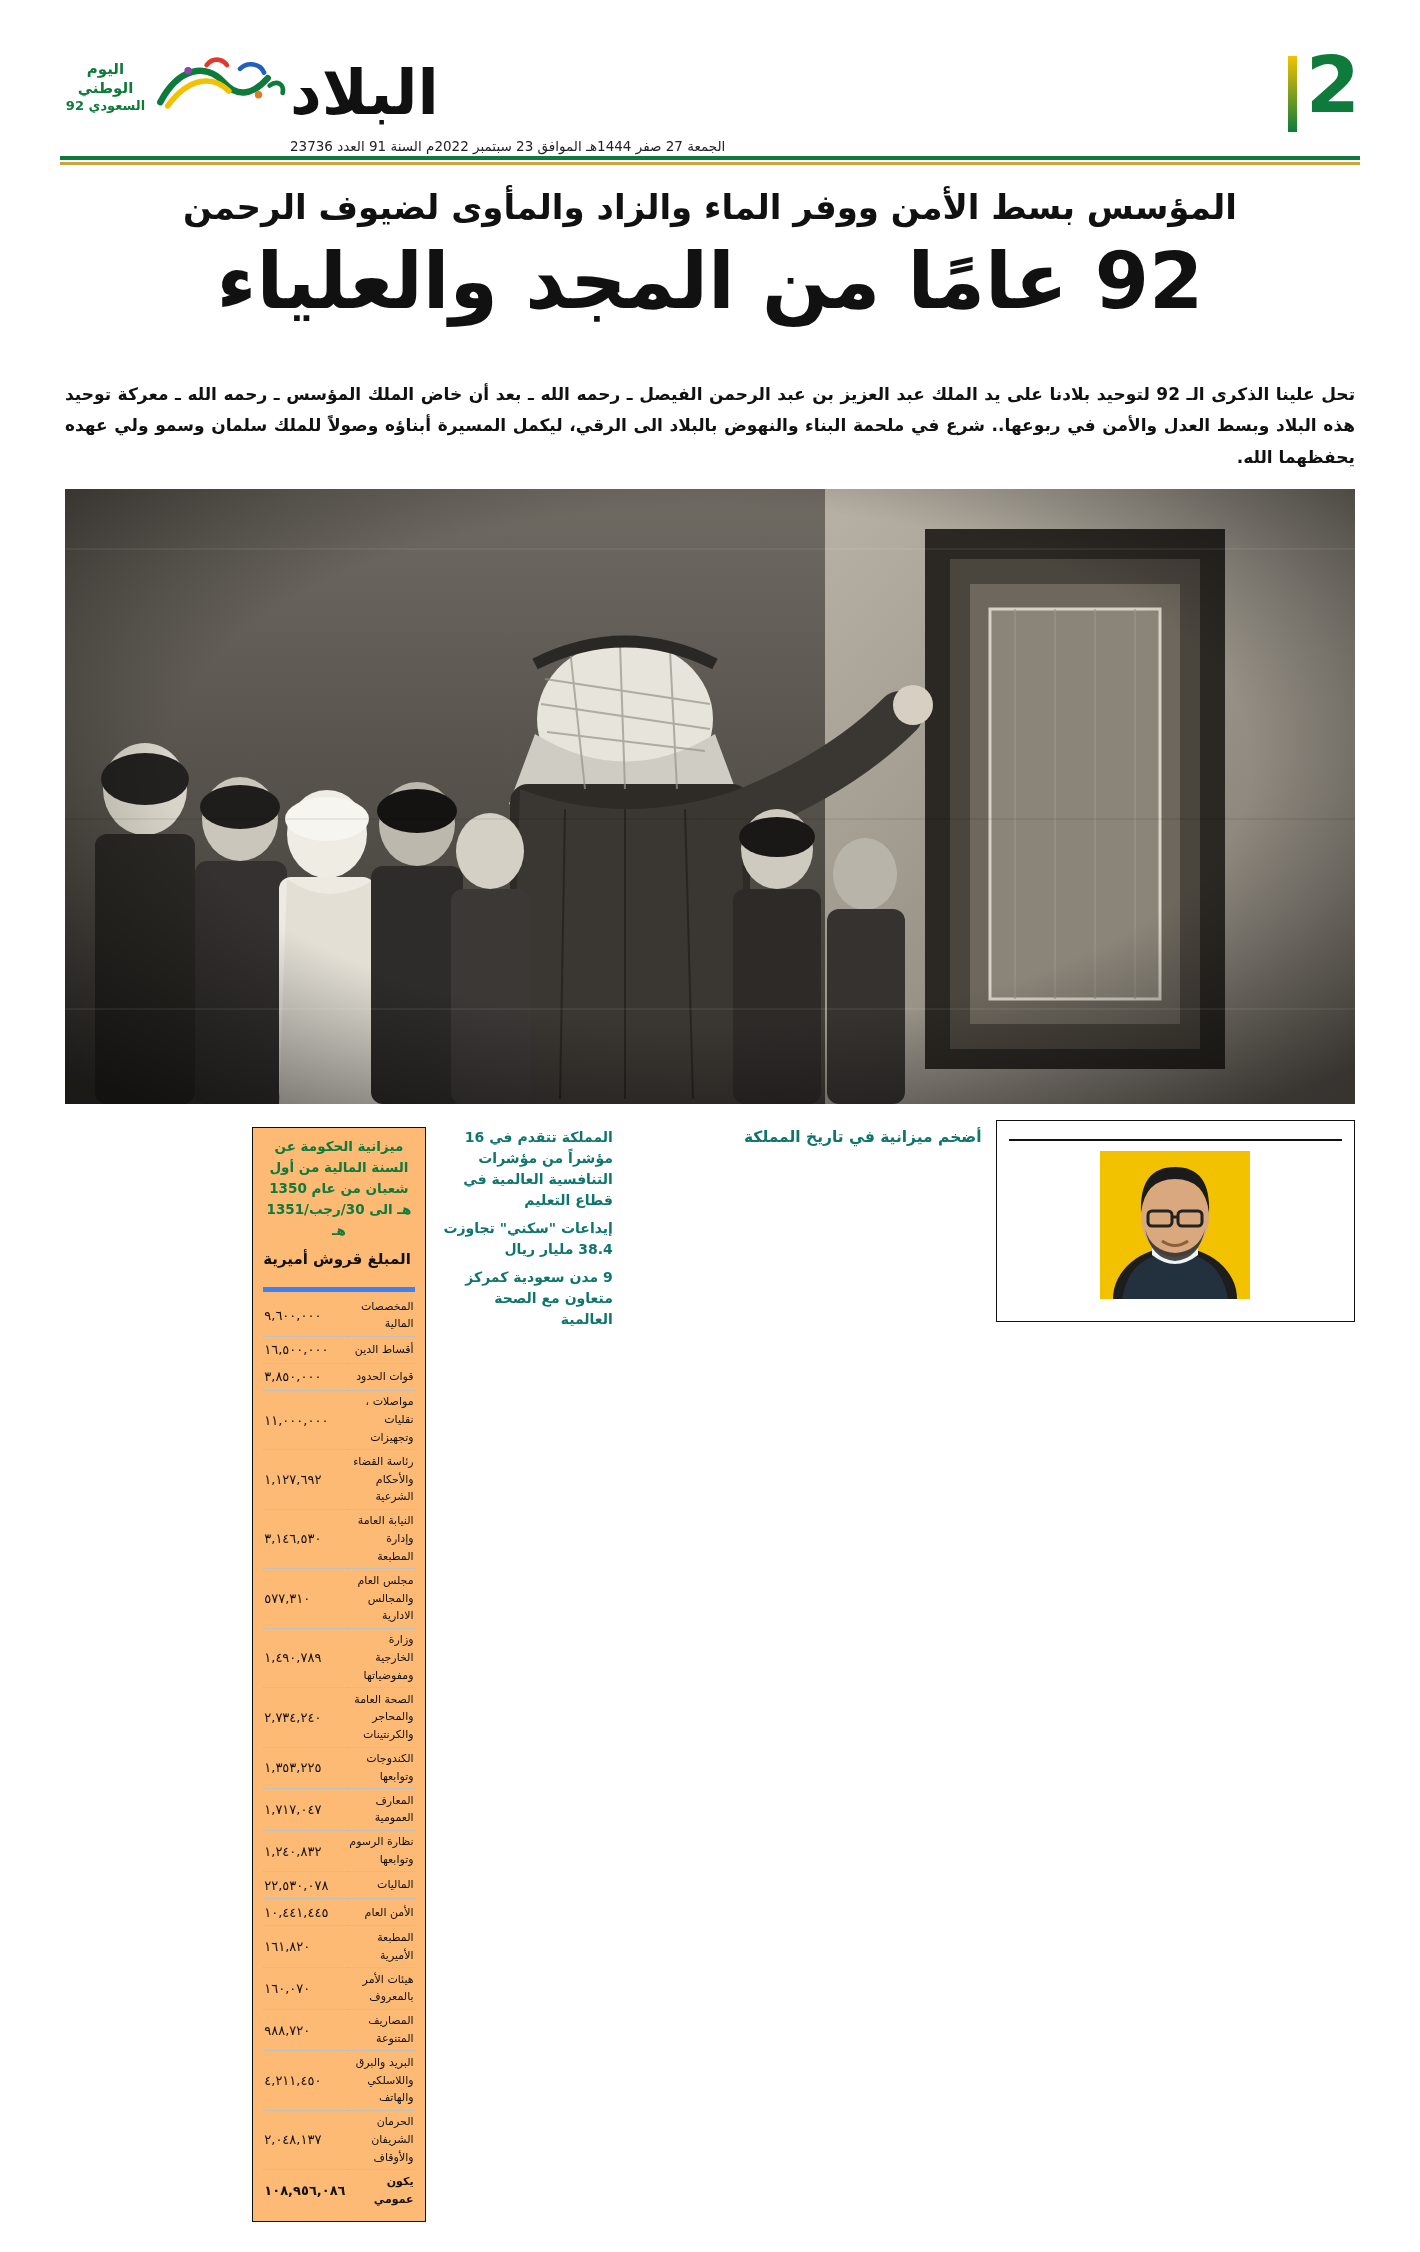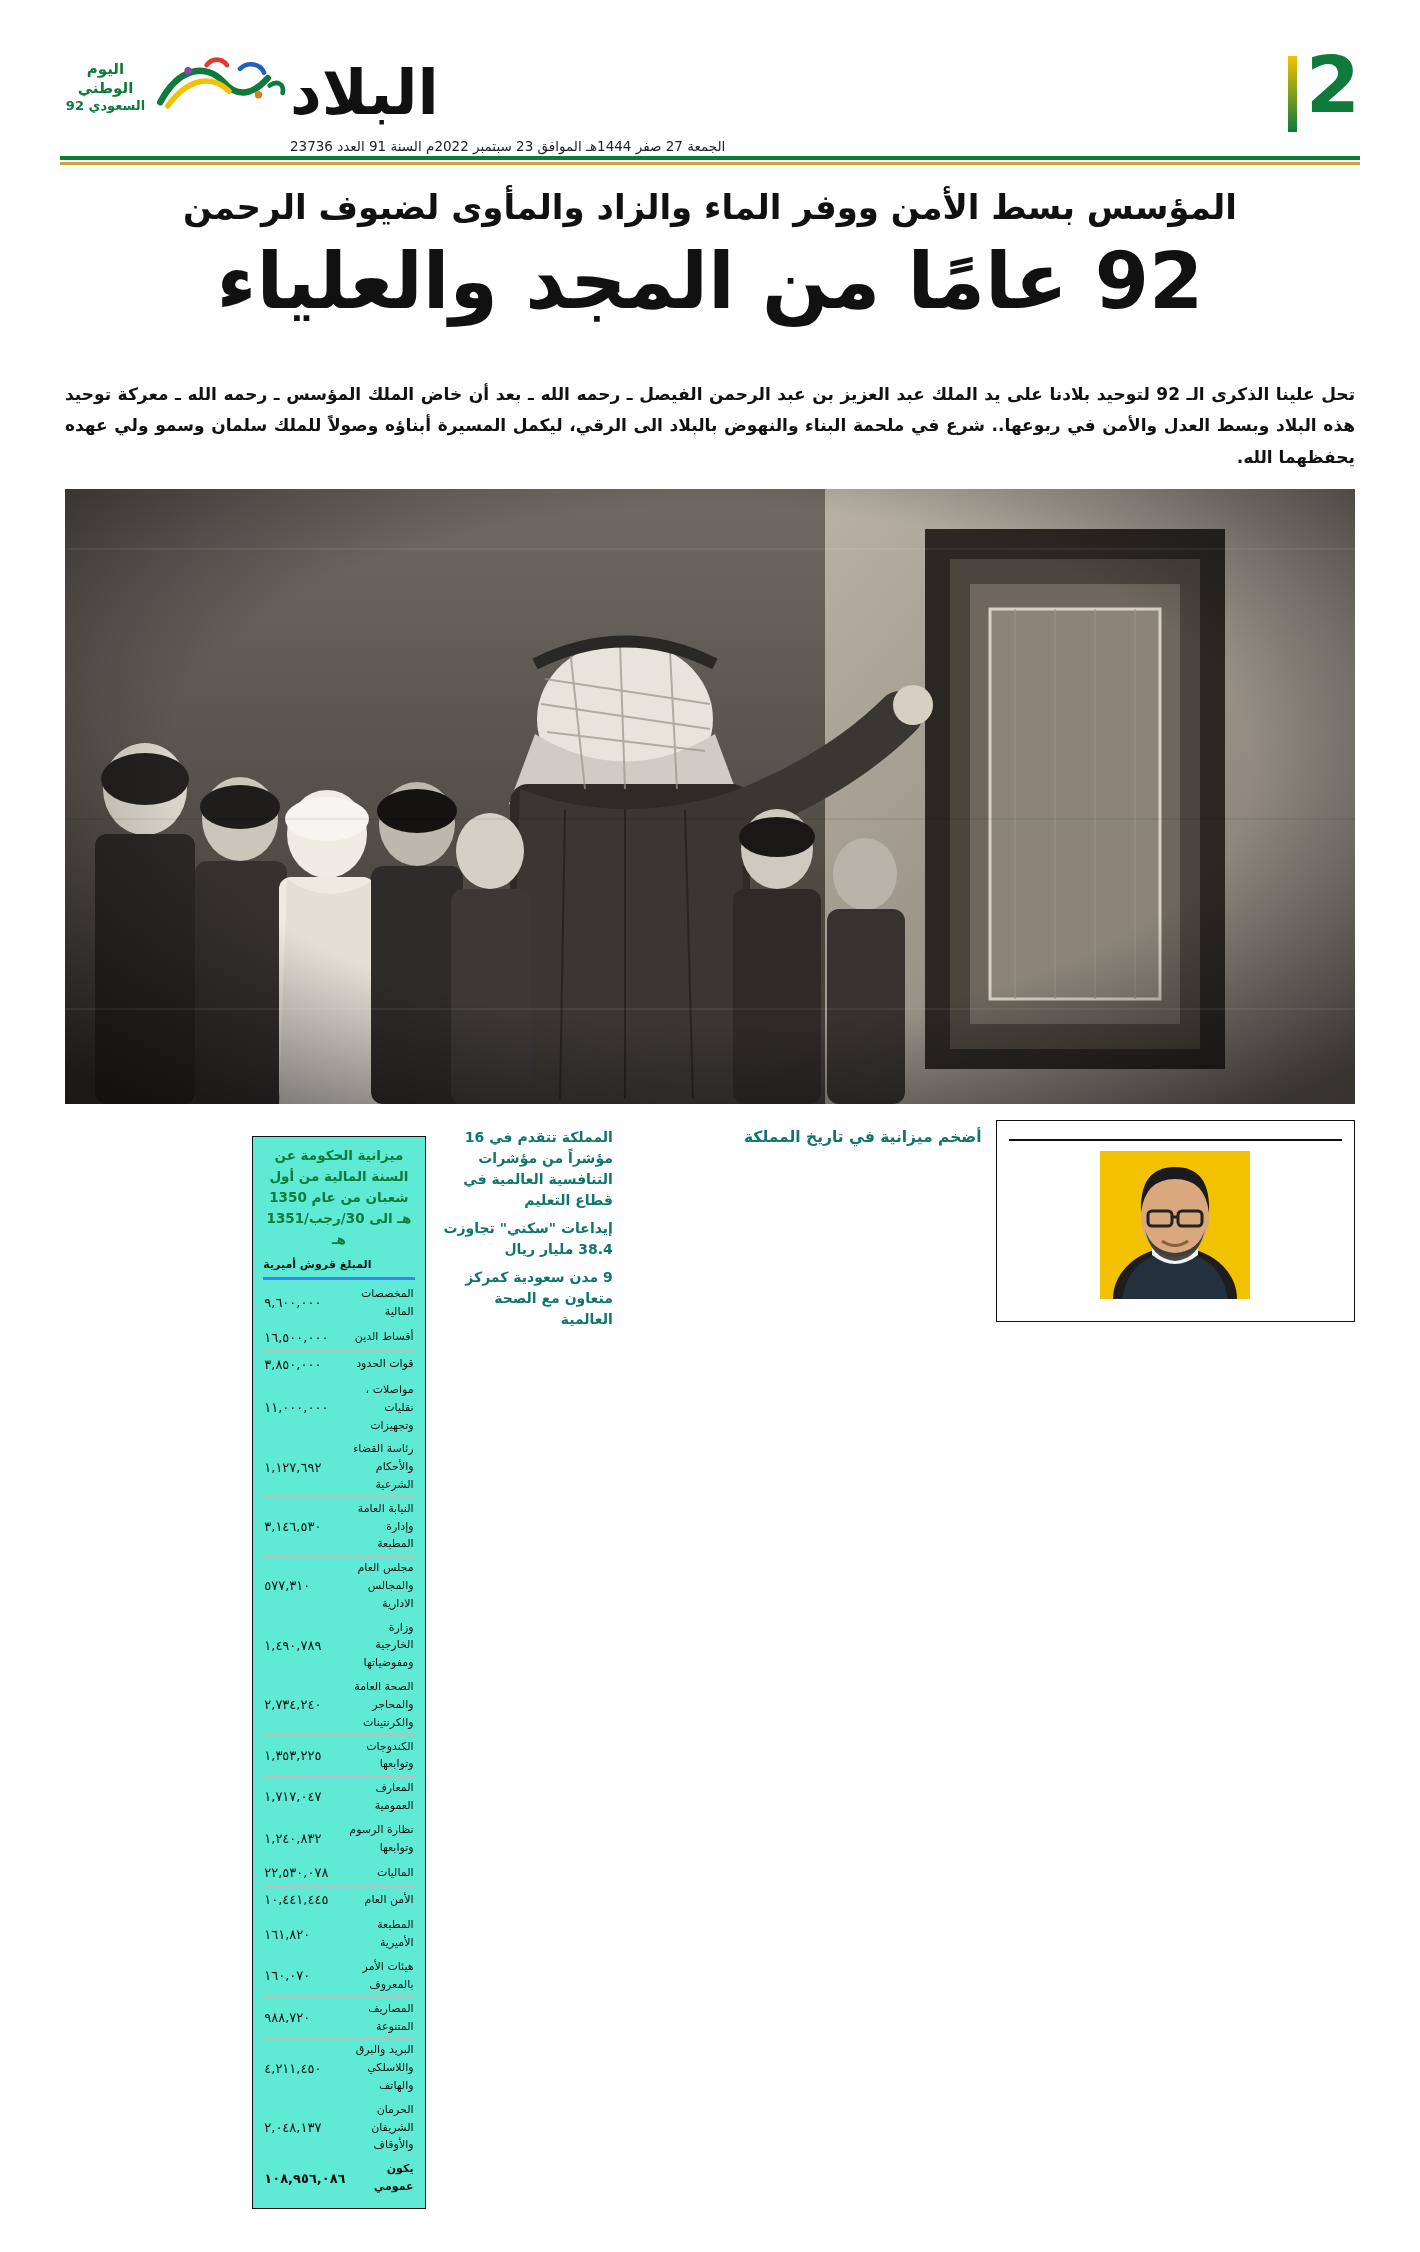--- a/index.html
+++ b/index.html
@@ -86,30 +86,30 @@
   .c5 { width:430px; }
 
   .subhead {
     color:#0f766e; font-weight:bold; font-size:15.5px; line-height:1.5;
     margin:6px 0 7px 0; text-align:right;
   }
   .subhead.sm { font-size:14px; }
 
   
   .budget-box {
-    border:1px solid #111; padding:8px 10px 10px 10px; margin-top:16px;
-    background:#5eead4;
+    border:1px solid #111; padding:8px 10px 10px 10px; margin-top:7px;
+    background:#fdba74;
   }
   .budget-title {
     text-align:center; font-weight:bold; font-size:13.5px; color:#0e7a3c;
     line-height:1.55; margin-bottom:6px;
   }
   .budget-head {
-    text-align:left; font-size:11px; font-weight:bold; border-bottom:3px solid #3b82f6;
-    padding-bottom:3px; margin-bottom:3px;
+    text-align:left; font-size:15px; font-weight:bold; border-bottom:5px solid #3b82f6;
+    padding-bottom:16px; margin-bottom:3px;
   }
   table.budget { width:100%; border-collapse:collapse; font-size:11px; }
   table.budget td { padding:2.5px 1px; border-bottom:1px dotted #bbb; }
   table.budget td.lbl { text-align:right; }
   table.budget td.val { text-align:left; direction:ltr; font-size:13px; }
   table.budget tr:last-child td { border-bottom:none; font-weight:bold; }
 
   
   .opinion {
     width:430px; border:1px solid #111; padding:10px 12px 12px 12px;

